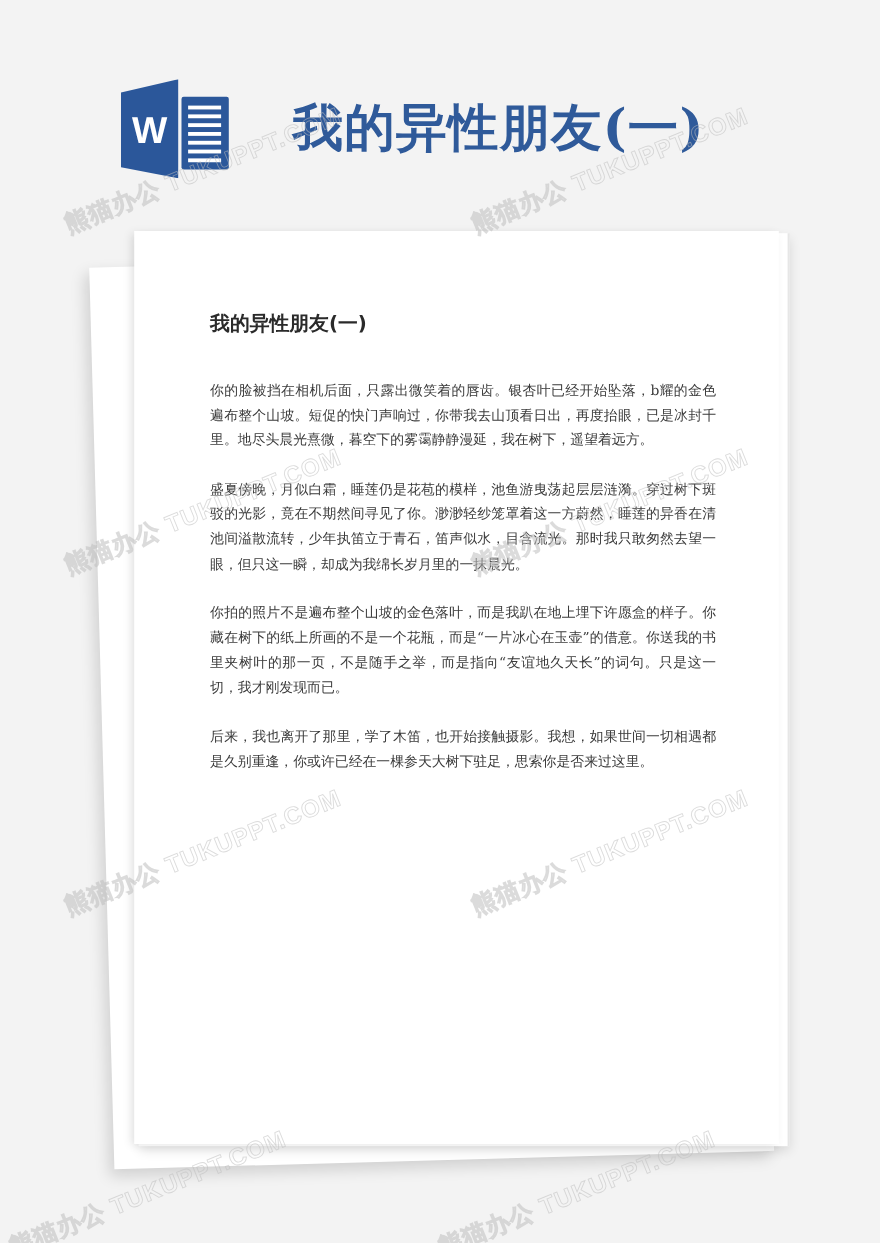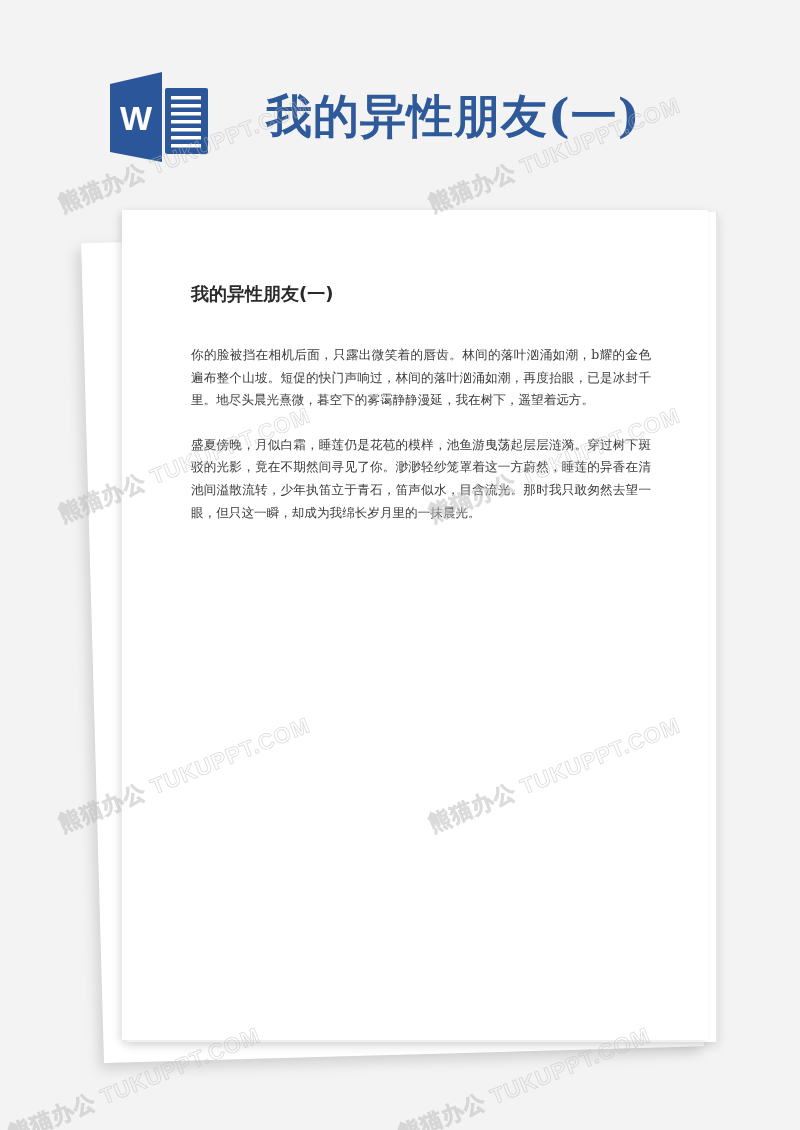--- a/index.html
+++ b/index.html
@@ -138,22 +138,24 @@
   </svg>
   <div class="doc-title">我的异性朋友(一)</div>
 </div>
 
 <div class="sheet-back"></div>
 <div class="sheet-mid"></div>
 
 <div class="page">
   <div class="page-title">我的异性朋友(一)</div>
   <div class="body-text">
-    <p class="paragraph">你的脸被挡在相机后面，只露出微笑着的唇齿。林间的落叶汹涌如潮，b耀的金色遍布整个山坡。短促的快门声响过，林间的落叶汹涌如潮，再度抬眼，已是冰封千里。地尽头晨光熹微，暮空下的雾霭静静漫延，我在树下，遥望着远方。</p>
+    <p class="paragraph">你的脸被挡在相机后面，只露出微笑着的唇齿。银杏叶已经开始坠落，b耀的金色遍布整个山坡。短促的快门声响过，你带我去山顶看日出，再度抬眼，已是冰封千里。地尽头晨光熹微，暮空下的雾霭静静漫延，我在树下，遥望着远方。</p>
     <p class="paragraph">盛夏傍晚，月似白霜，睡莲仍是花苞的模样，池鱼游曳荡起层层涟漪。穿过树下斑驳的光影，竟在不期然间寻见了你。渺渺轻纱笼罩着这一方蔚然，睡莲的异香在清池间溢散流转，少年执笛立于青石，笛声似水，目含流光。那时我只敢匆然去望一眼，但只这一瞬，却成为我绵长岁月里的一抹晨光。</p>
+    <p class="paragraph">你拍的照片不是遍布整个山坡的金色落叶，而是我趴在地上埋下许愿盒的样子。你藏在树下的纸上所画的不是一个花瓶，而是“一片冰心在玉壶”的借意。你送我的书里夹树叶的那一页，不是随手之举，而是指向“友谊地久天长”的词句。只是这一切，我才刚发现而已。</p>
+    <p class="paragraph">后来，我也离开了那里，学了木笛，也开始接触摄影。我想，如果世间一切相遇都是久别重逢，你或许已经在一棵参天大树下驻足，思索你是否来过这里。</p>
   </div>
 </div>
 
 <div class="watermark" style="left:50px; top:140px;">熊猫办公 TUKUPPT.COM</div>
 <div class="watermark" style="left:420px; top:140px;">熊猫办公 TUKUPPT.COM</div>
 <div class="watermark" style="left:50px; top:450px;">熊猫办公 TUKUPPT.COM</div>
 <div class="watermark" style="left:420px; top:450px;">熊猫办公 TUKUPPT.COM</div>
 <div class="watermark" style="left:50px; top:760px;">熊猫办公 TUKUPPT.COM</div>
 <div class="watermark" style="left:420px; top:760px;">熊猫办公 TUKUPPT.COM</div>
 <div class="watermark" style="left:0px; top:1070px;">熊猫办公 TUKUPPT.COM</div>

